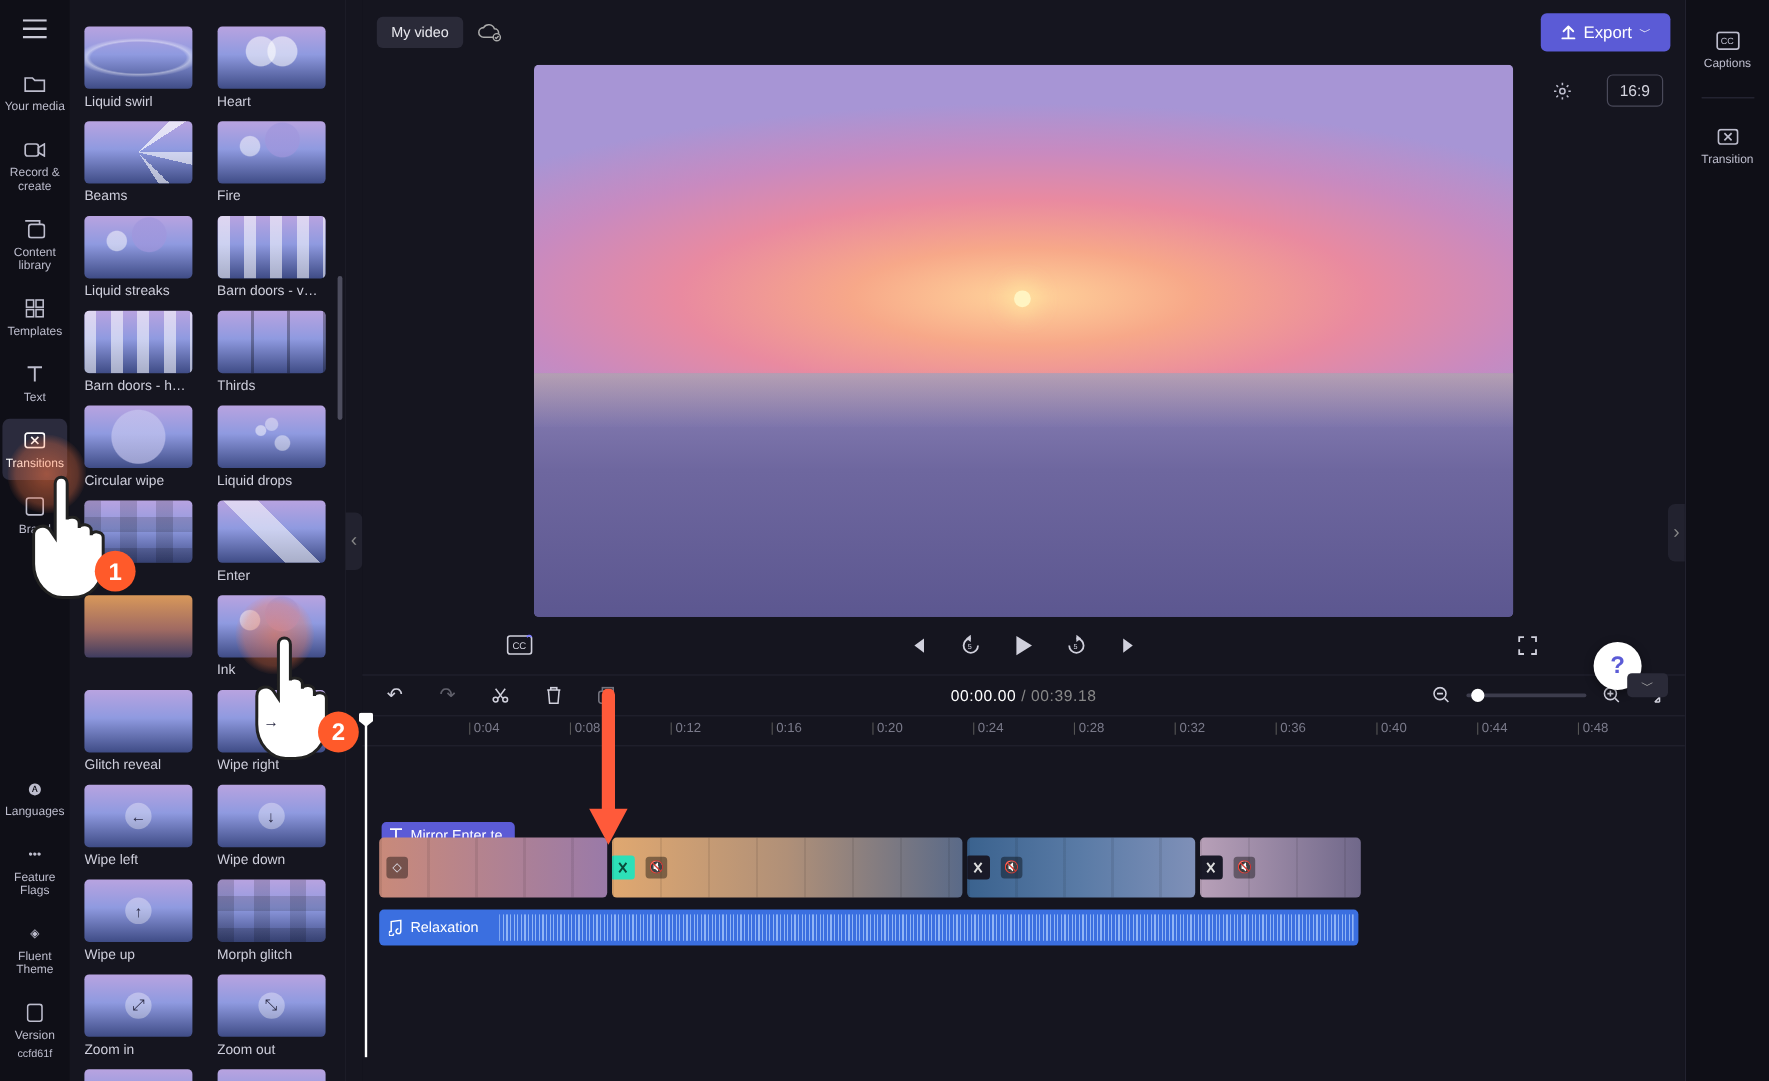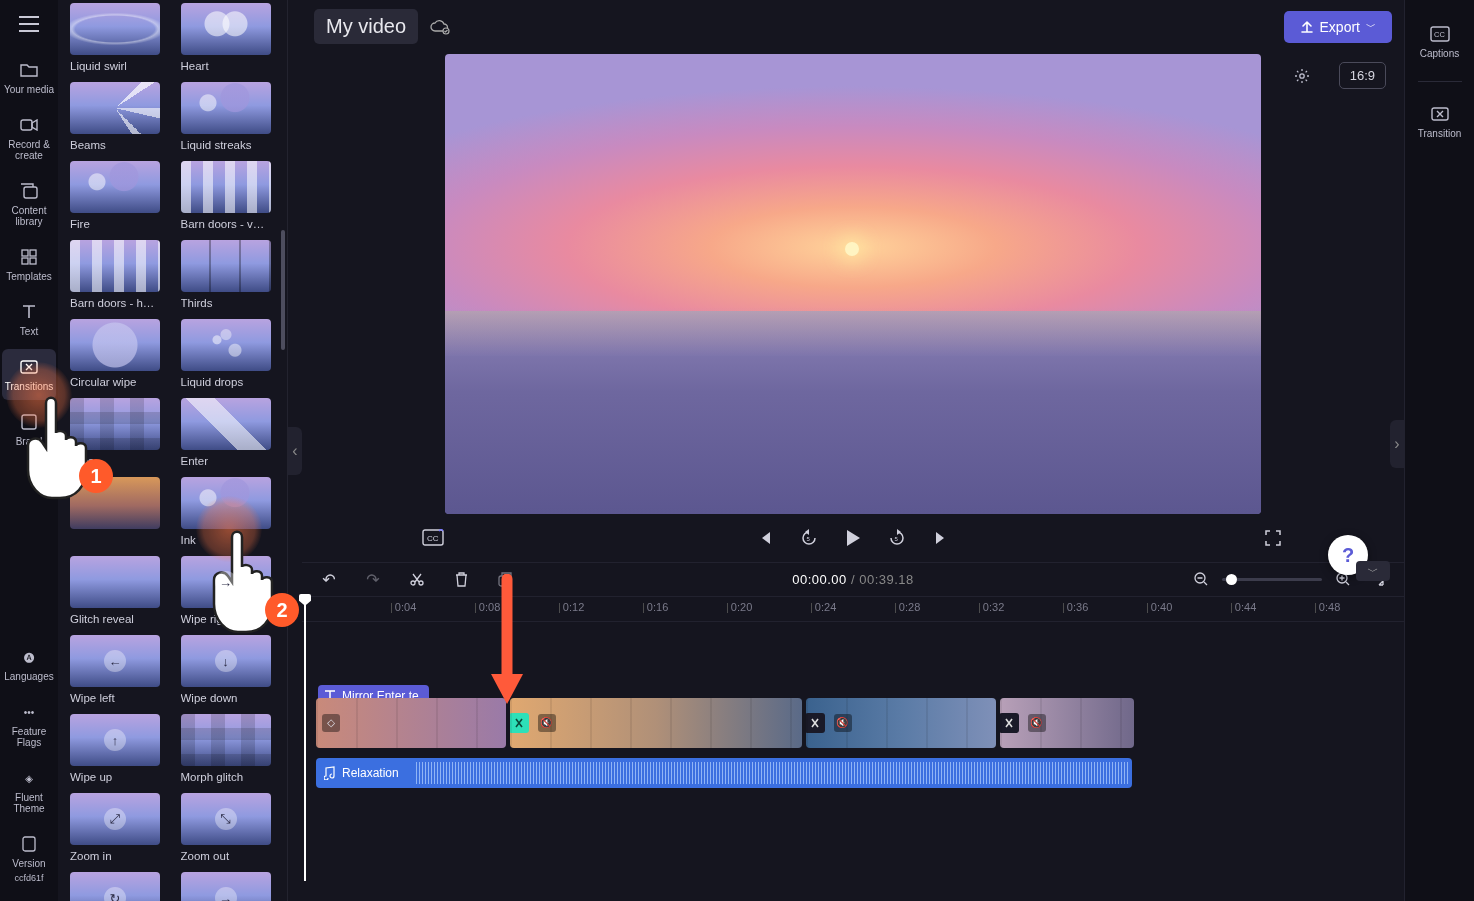--- a/index.html
+++ b/index.html
@@ -9,37 +9,37 @@
   
   .rail { width: 58px; background: #0f0f17; display: flex; flex-direction: column; align-items: center; padding-top: 10px; gap: 4px; }
   .rail-ham { width: 28px; height: 28px; display:flex; align-items:center; justify-content:center; color:#c9c9d6; cursor:pointer; margin-bottom:10px; }
   .rail-item { width: 54px; display:flex; flex-direction:column; align-items:center; justify-content:center; padding:8px 0; gap:4px; color:#bdbdcd; font-size:10px; text-align:center; cursor:pointer; border-radius:6px; }
   .rail-item.active { background:#2b2b3d; color:#fff; }
   .rail-item .ico { width:20px; height:20px; display:flex; align-items:center; justify-content:center; }
   .rail-spacer { flex:1; }
   .rail-bottom { display:flex; flex-direction:column; align-items:center; gap:4px; padding-bottom:10px; }
 
   
-  .panel { width: 230px; background:#15151f; overflow-y:auto; padding:3px 8px 6px 12px; border-right:1px solid #23232f; position:relative;}
+  .panel { width: 230px; background:#15151f; overflow-y:auto; padding:22px 8px 6px 12px; border-right:1px solid #23232f; position:relative;}
   .tgrid { display:grid; grid-template-columns: repeat(2, 1fr); gap:10px 12px; }
   .tcard { cursor:grab; }
   .thumb { width:90px; height:52px; border-radius:4px; background: linear-gradient(180deg,#b8a3e0 0%, #8f9ae0 45%, #3f4c86 100%); position:relative; overflow:hidden; }
   .thumb::after { content:""; position:absolute; inset:0; }
   .tlabel { font-size:11.5px; color:#cfcfdc; margin-top:5px; white-space:nowrap; overflow:hidden; text-overflow:ellipsis; max-width:90px;}
   .panel::-webkit-scrollbar{width:6px;} .panel::-webkit-scrollbar-thumb{background:#3a3a4a;border-radius:3px;}
   .panel-scrollpos { position:absolute; right:2px; top:230px; width:4px; height:120px; background:#4d4d5e; border-radius:2px; }
 
   
   .collapse-tab { width:14px; background:#15151f; display:flex; align-items:center; }
   .collapse-tab .nub { width:14px; height:48px; background:#22222f; border-radius:0 6px 6px 0; display:flex; align-items:center; justify-content:center; color:#888; cursor:pointer; }
 
   
   .main-col { flex:1; display:flex; flex-direction:column; background:#15151f; position:relative;}
   .header { height:56px; display:flex; align-items:center; padding:0 12px; gap:12px; }
-  .vidname { background:#2a2a38; padding:6px 12px; border-radius:5px; font-size:20px; color:#e8e8ee; display:flex; align-items:center; gap:8px;}
+  .vidname { background:#2a2a38; padding:6px 12px; border-radius:5px; font-size:12px; color:#e8e8ee; display:flex; align-items:center; gap:8px;}
   .cloud-ico { width:20px; height:20px; color:#aaa; display:flex; align-items:center; justify-content:center;}
   .header-spacer { flex:1; }
   .gear-small { width:22px; height:22px; display:flex; align-items:center; justify-content:center; color:#bdbdcd; cursor:pointer; margin-right:8px;}
   .ratio-box { border:1px solid #4a4a5a; padding:5px 10px; border-radius:5px; font-size:13px; color:#d5d5e0; cursor:pointer; margin-left:8px;}
   .export-btn { background:#5b5bd6; color:#fff; padding:8px 16px; border-radius:5px; font-size:14px; font-weight:500; display:flex; align-items:center; gap:6px; cursor:pointer;}
   .export-btn .chev { font-size:10px; }
 
   
   .preview-wrap { flex:1; display:flex; flex-direction:column; align-items:center; justify-content:center; position:relative; padding:0 40px;}
   .preview { width:816px; height:460px; border-radius:4px; position:relative; overflow:hidden;
@@ -227,25 +227,25 @@
       <div class="tcard">
         <div class="thumb th-heart"></div>
         <div class="tlabel">Heart</div>
       </div>
       <div class="tcard">
         <div class="thumb th-beams"></div>
         <div class="tlabel">Beams</div>
       </div>
       <div class="tcard">
         <div class="thumb th-liquid"></div>
+        <div class="tlabel">Fire</div>
+      </div>
+      <div class="tcard">
+        <div class="thumb th-liquid"></div>
         <div class="tlabel">Liquid streaks</div>
-      </div>
-      <div class="tcard">
-        <div class="thumb th-liquid"></div>
-        <div class="tlabel">Fire</div>
       </div>
       <div class="tcard">
         <div class="thumb th-bars"></div>
         <div class="tlabel">Barn doors - ve…</div>
       </div>
       <div class="tcard">
         <div class="thumb th-bars"></div>
         <div class="tlabel">Barn doors - h…</div>
       </div>
       <div class="tcard">

